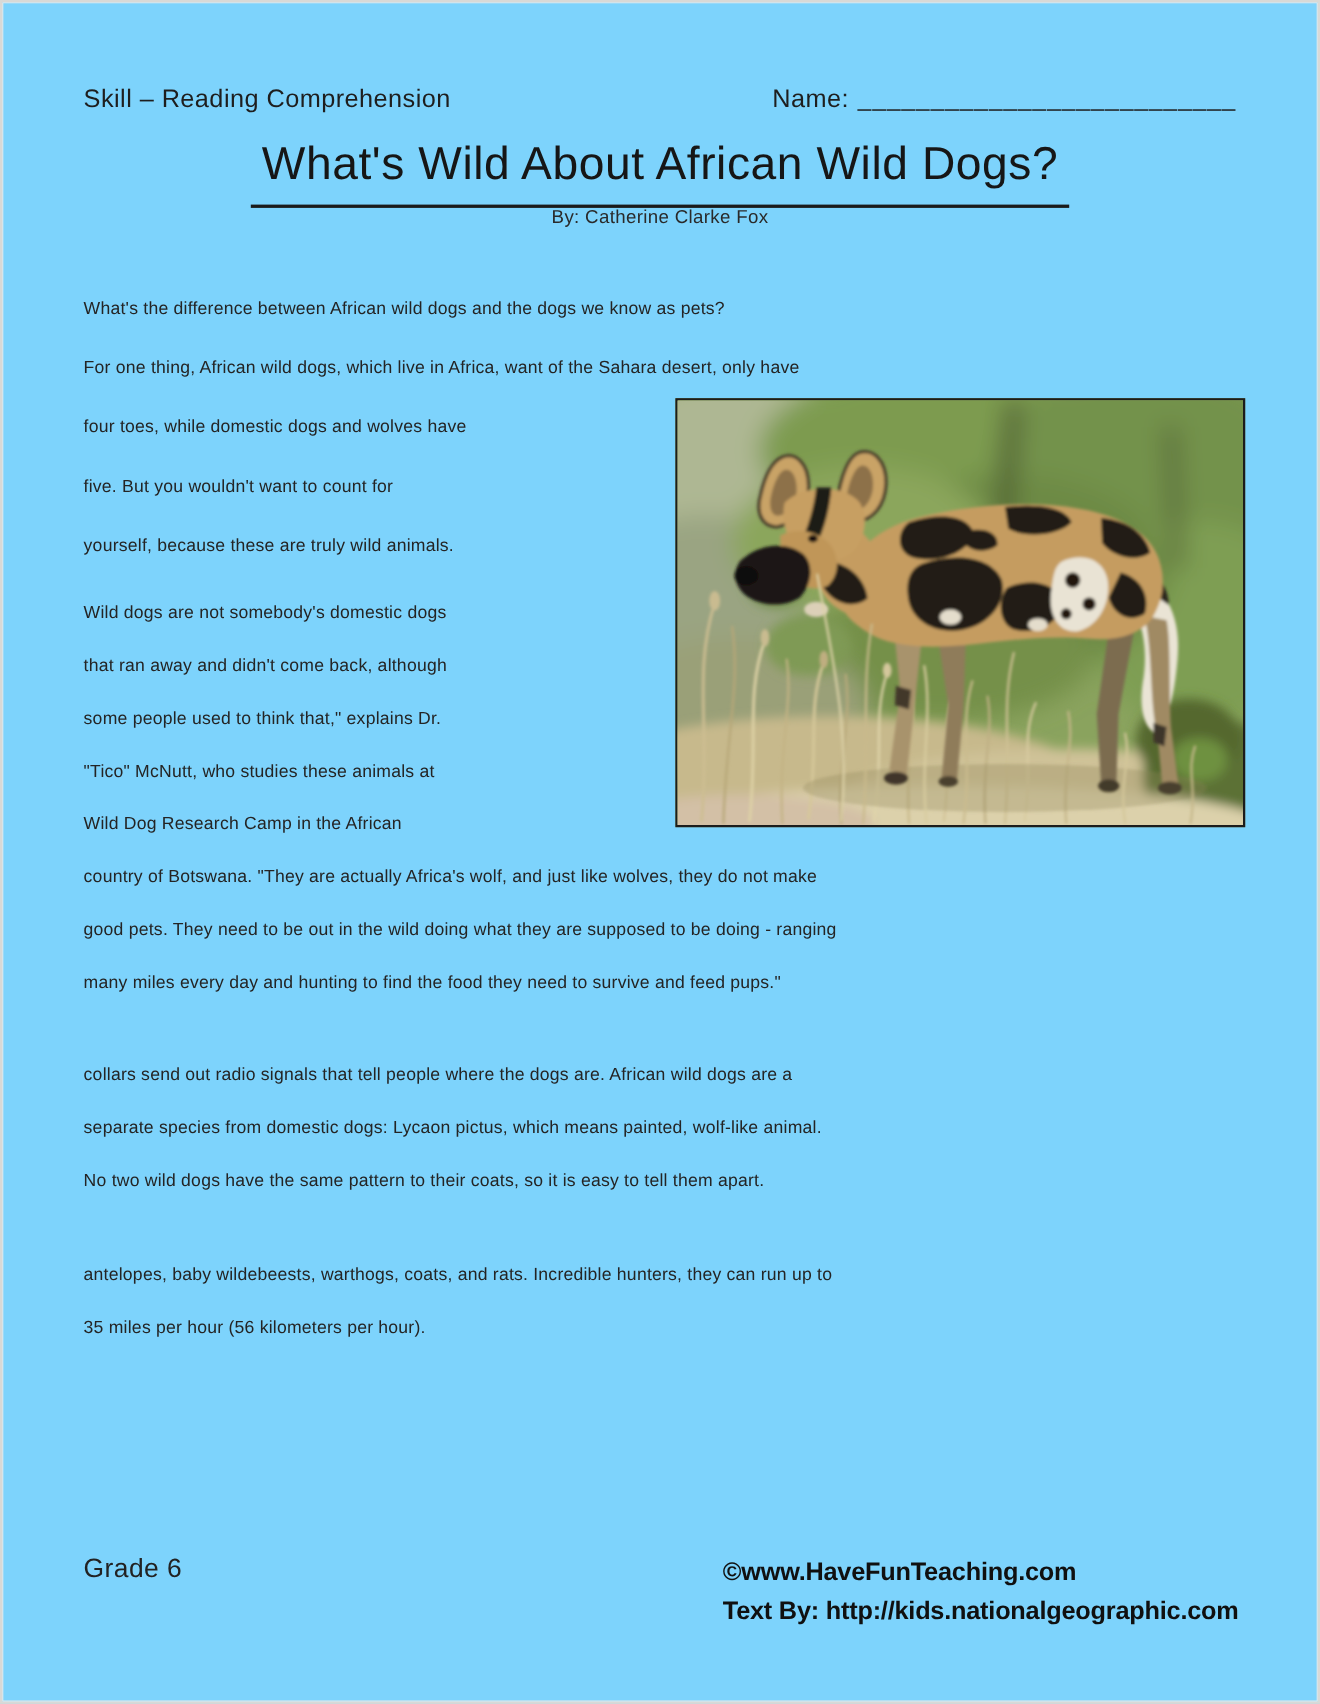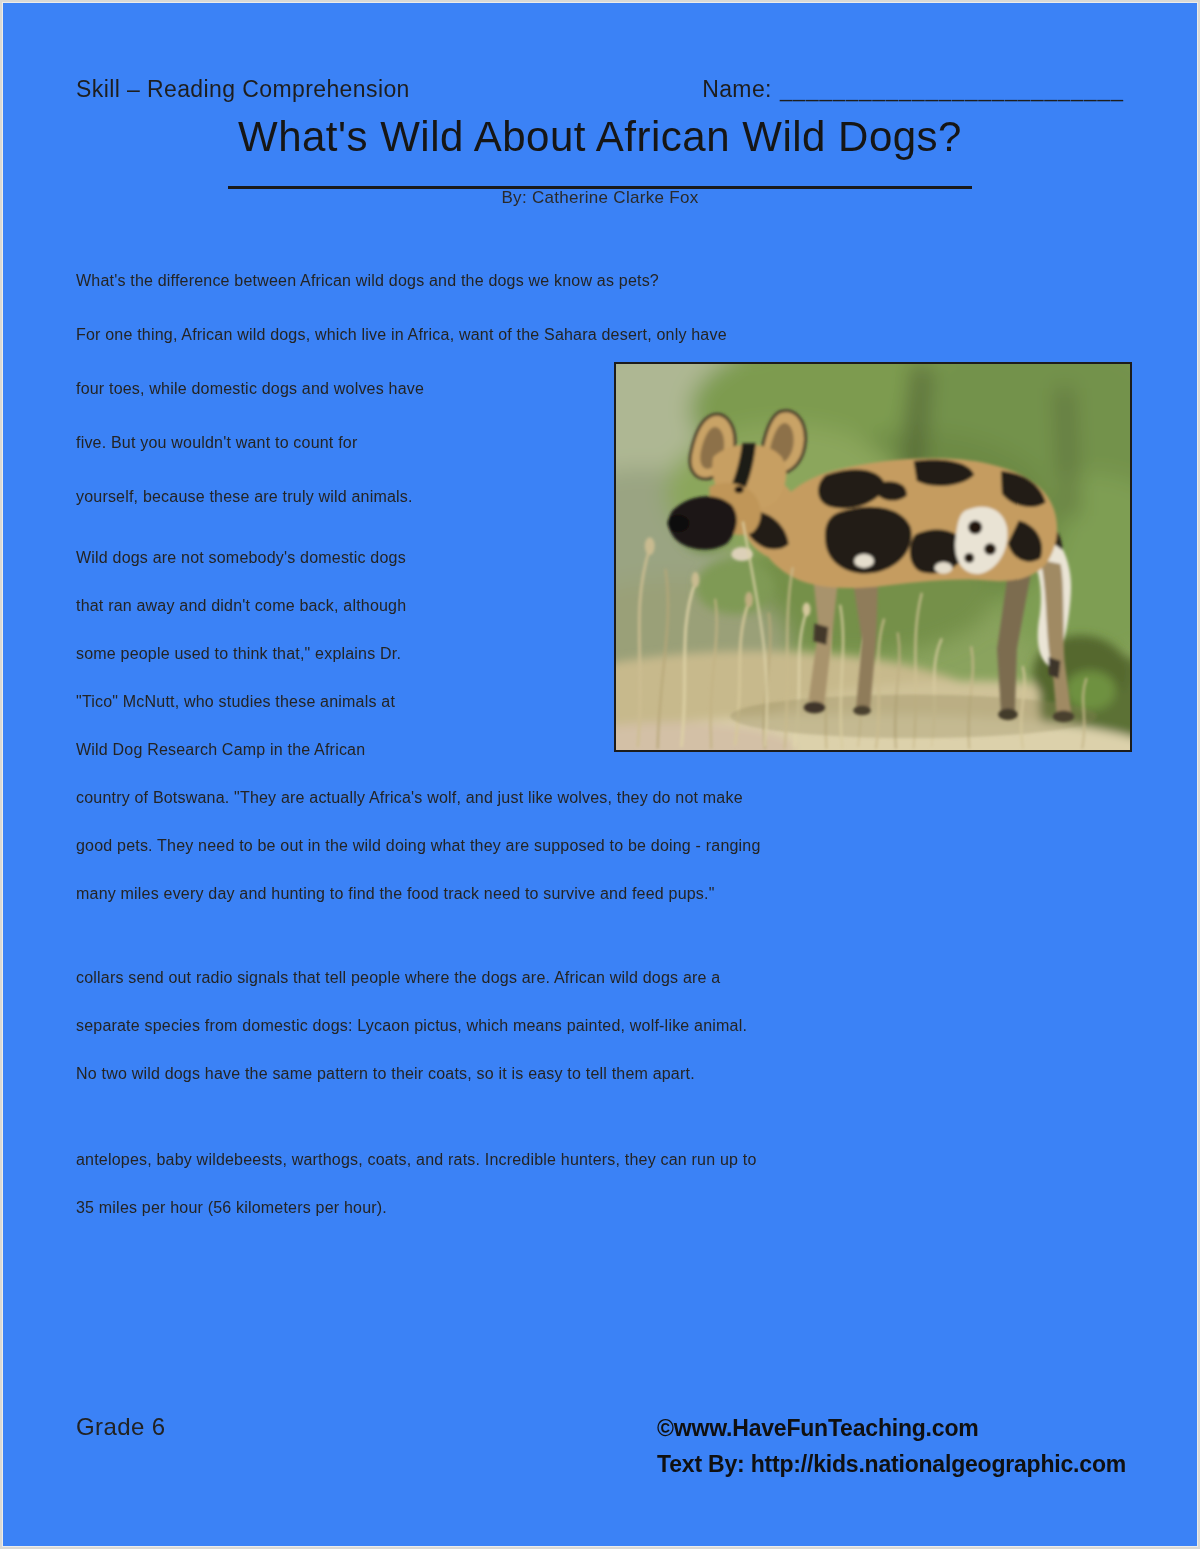--- a/index.html
+++ b/index.html
@@ -1,45 +1,46 @@
 <!DOCTYPE html>
 <html><head>
 <meta charset="utf-8">
 <style>
   html,body{margin:0;padding:0;background:#ffffff;}
   .page{
     position:relative;
     width:1200px;height:1549px;
     margin:0 auto;
-    background:#3b82f6;
+    background:#7dd3fc;
     box-sizing:border-box;
     border:2px solid #d9d9d6;
     box-shadow:inset 0 0 0 1px #ececea;
     font-family:"Liberation Sans","DejaVu Sans",sans-serif;
     color:#222222;
     overflow:hidden;
   }
   
   .header{
     position:absolute;top:74px;left:74px;right:74px;
     display:flex;justify-content:space-between;align-items:flex-end;
     font-size:23px;letter-spacing:.4px;color:#1e1e1e;
   }
   .skill-label{white-space:nowrap;}
-  .name-group{white-space:nowrap;display:flex;align-items:center;}
+  .name-group{white-space:nowrap;display:flex;align-items:flex-start;}
   .name-label{margin-right:8px;}
   .name-line{letter-spacing:1px;font-size:22px;color:#1e1e1e;}
   
   .title-row{position:absolute;top:106px;left:0;right:0;text-align:center;}
   .page-title{
     display:inline-block;
     font-size:42px;line-height:58px;letter-spacing:.5px;
     color:#161616;font-weight:400;
     border-bottom:3px solid #1a1a1a;
-    padding:0 10px 20px 10px;
+    padding:0 10px 8px 10px;
+    margin-top:12px;
   }
   .byline{
     position:absolute;top:186px;left:0;right:0;text-align:center;
     font-size:17px;color:#2a2a2a;letter-spacing:.3px;
   }
   
   .article{position:absolute;top:252px;left:74px;width:1056px;}
   .para{margin:0;padding:0;}
   .para .line{
     display:block;white-space:nowrap;
@@ -227,21 +228,21 @@
     </div>
 
     <div class="para p2">
       <span class="line">Wild dogs are not somebody's domestic dogs</span>
       <span class="line">that ran away and didn't come back, although</span>
       <span class="line">some people used to think that," explains Dr.</span>
       <span class="line">"Tico" McNutt, who studies these animals at</span>
       <span class="line">Wild Dog Research Camp in the African</span>
       <span class="line">country of Botswana. "They are actually Africa's wolf, and just like wolves, they do not make</span>
       <span class="line">good pets. They need to be out in the wild doing what they are supposed to be doing - ranging</span>
-      <span class="line">many miles every day and hunting to find the food track need to survive and feed pups."</span>
+      <span class="line">many miles every day and hunting to find the food they need to survive and feed pups."</span>
     </div>
 
     <div class="para p3">
       <span class="line">collars send out radio signals that tell people where the dogs are. African wild dogs are a</span>
       <span class="line">separate species from domestic dogs: Lycaon pictus, which means painted, wolf-like animal.</span>
       <span class="line">No two wild dogs have the same pattern to their coats, so it is easy to tell them apart.</span>
     </div>
 
     <div class="para p4">
       <span class="line">antelopes, baby wildebeests, warthogs, coats, and rats. Incredible hunters, they can run up to</span>

